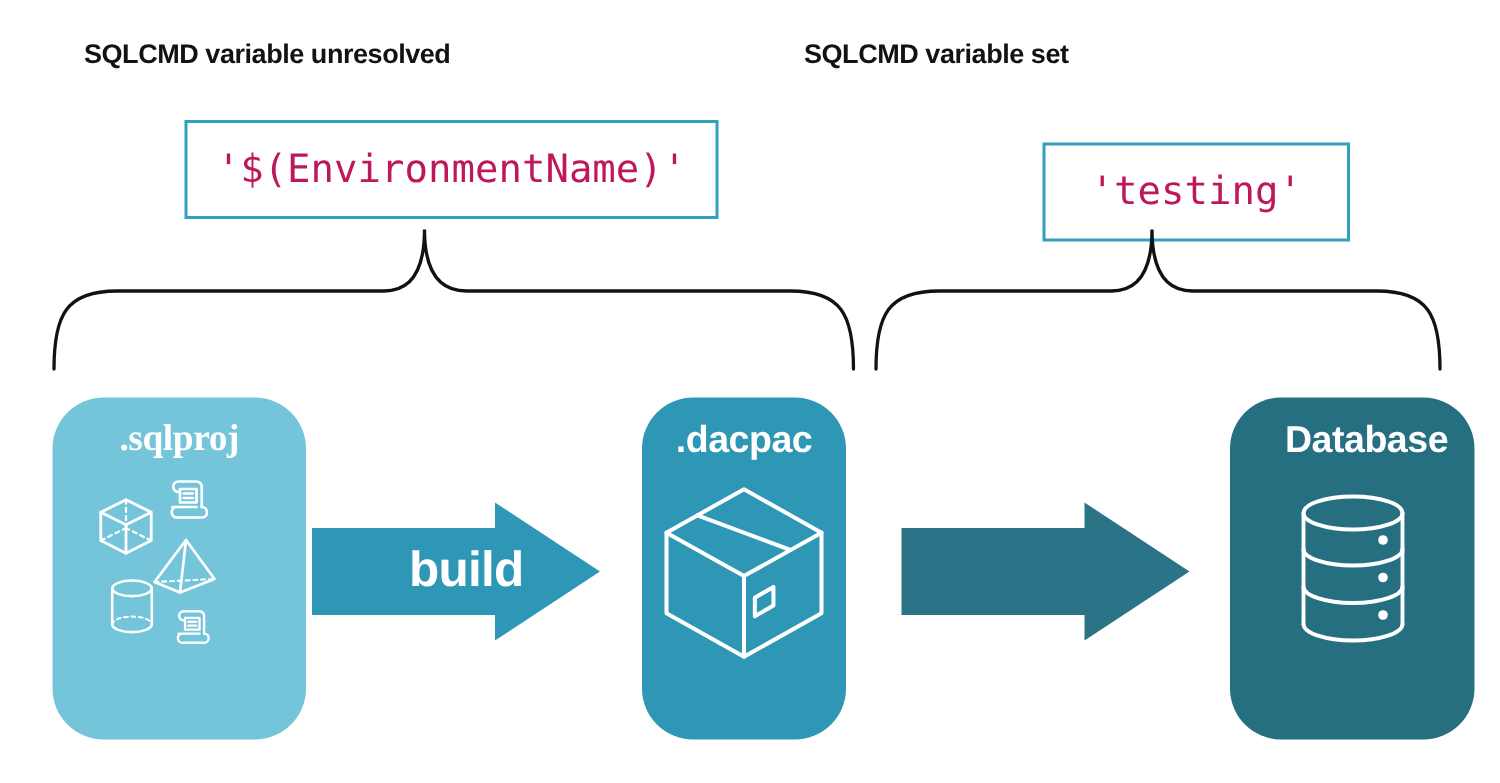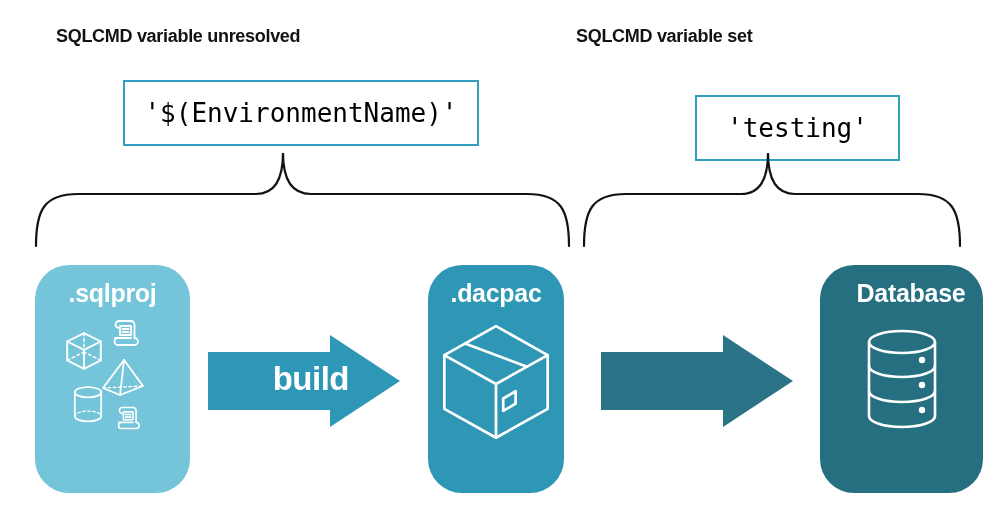--- a/index.html
+++ b/index.html
@@ -3,41 +3,41 @@
 <meta charset="utf-8">
 <style>
   html,body{margin:0;padding:0;background:#ffffff;}
   .stage{position:relative;width:1000px;height:522px;background:#ffffff;overflow:hidden;
          font-family:"Liberation Sans",sans-serif;}
 
   
   .heading{position:absolute;font-size:18px;font-weight:bold;color:#121212;
            text-align:left;letter-spacing:-0.3px;}
   .hL{left:56px;top:26px;width:460px;}
-  .hR{left:576px;top:26px;width:400px;}
+  .hR{left:536px;top:26px;width:400px;}
 
   
   .valuebox{position:absolute;border:2px solid #31A0BE;background:#ffffff;
             display:flex;align-items:center;justify-content:center;}
   .vL{left:123px;top:80px;width:352px;height:62px;}
   .vR{left:695px;top:79px;width:201px;height:62px;margin-top:16px;}
   .mono{font-family:"DejaVu Sans Mono","Liberation Mono",monospace;
-        font-size:26px;color:#000000;white-space:pre;}
+        font-size:26px;color:#be185d;white-space:pre;}
 
   
   .brace{position:absolute;}
   .bL{left:30px;top:148px;}
   .bR{left:578px;top:148px;}
   .brace path{fill:none;stroke:#121212;stroke-width:2.2;stroke-linecap:round;}
 
   
   .card{position:absolute;top:265px;height:228px;border-radius:34px;}
   .cardlabel{margin-top:14px;text-align:center;font-size:25px;font-weight:bold;
              color:#ffffff;letter-spacing:-0.3px;}
-  .sqlprojC{left:35px;width:155px;background:#74C5D9;}
+  .sqlprojC{left:35px;width:169px;background:#74C5D9;font-family:Liberation Serif, serif;}
   .dacpacC{left:428px;width:136px;background:#2E97B5;}
   .databaseC{left:820px;width:144px;background:#266F80;padding-left:19px;}
 
   .cluster{position:absolute;left:0;top:0;width:100%;height:100%;}
   .ic{position:absolute;}
   .ic *{fill:none;stroke:#ffffff;stroke-width:1.8;stroke-linecap:round;stroke-linejoin:round;}
   .ic .dash{stroke-dasharray:2.6 2.6;stroke-width:1.4;}
   .ic .dot{fill:#ffffff;stroke:none;}
 
   .icCube{left:26px;top:66px;width:46px;height:42px;}

